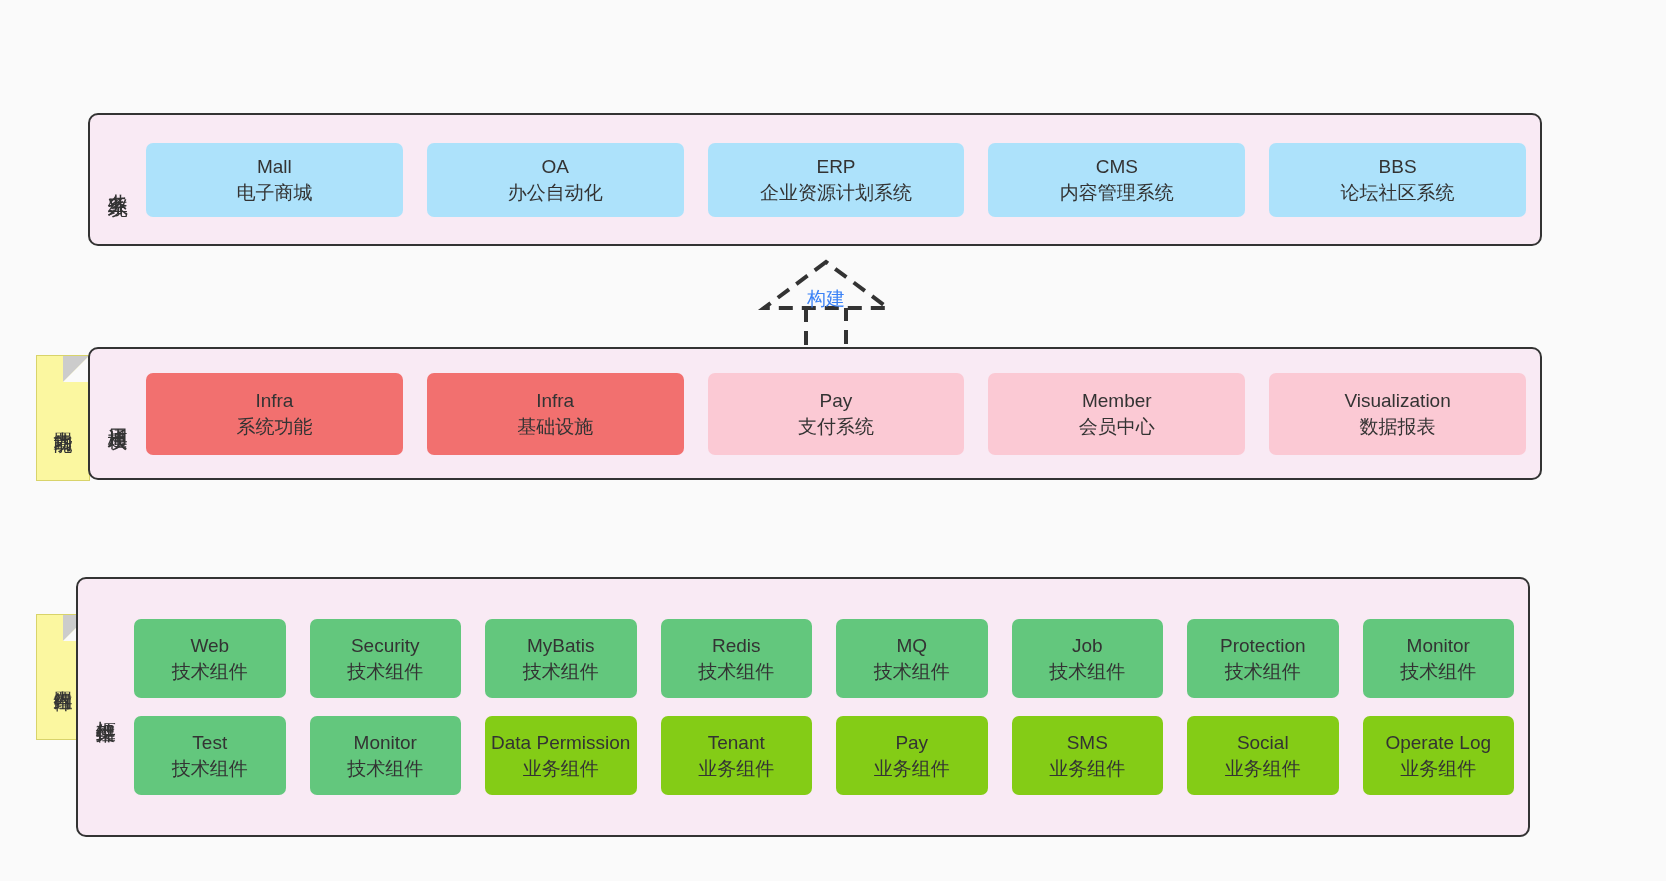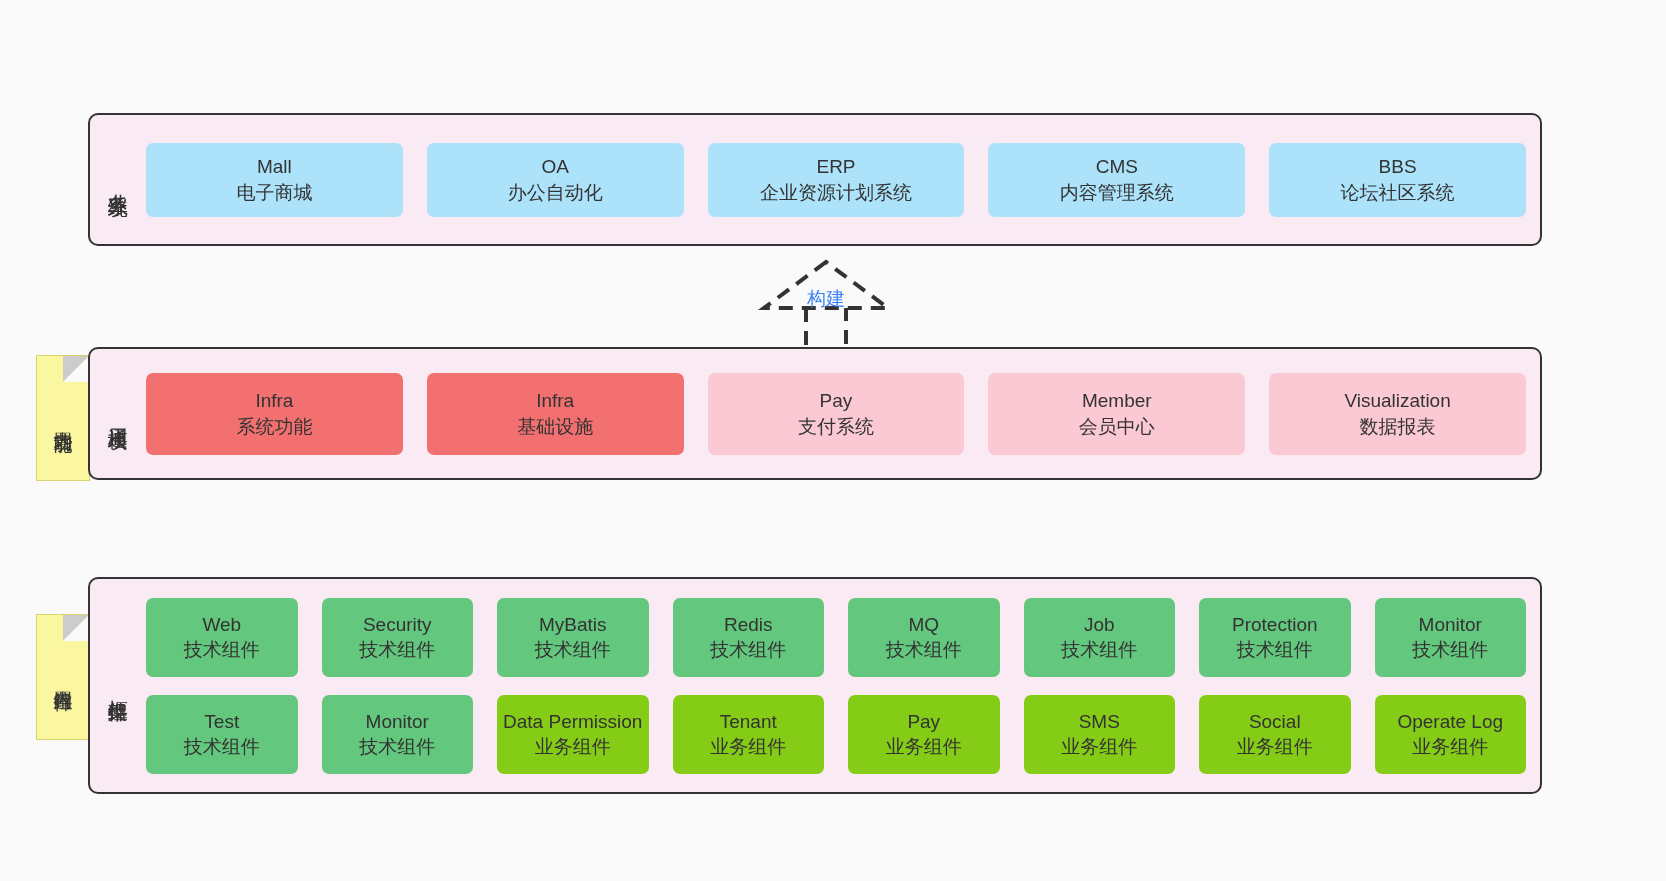--- a/index.html
+++ b/index.html
@@ -72,21 +72,21 @@
   
   .c-blue       { background: #ade2fb; }
   .c-red        { background: #f2706f; }
   .c-pink       { background: #fbc9d4; }
   .c-green      { background: #63c77d; }
   .c-greenlight { background: #84cc16; }
 
   
   #layer-business  { left: 88px;  top: 113px; width: 1454px; height: 133px; }
   #layer-common    { left: 88px;  top: 347px; width: 1454px; height: 133px; }
-  #layer-framework { left: 88px;  top: 577px; width: 1454px; height: 217px; }
+  #layer-framework { left: 76px;  top: 577px; width: 1454px; height: 260px; }
 
   #layer-business  .layer-body .row { height: 74px; }
   #layer-common    .layer-body .row { height: 82px; }
   #layer-framework .layer-body .row { height: 79px; }
 
   
   .note {
     position: absolute;
     width: 54px;
     background: #fbf7a0;

